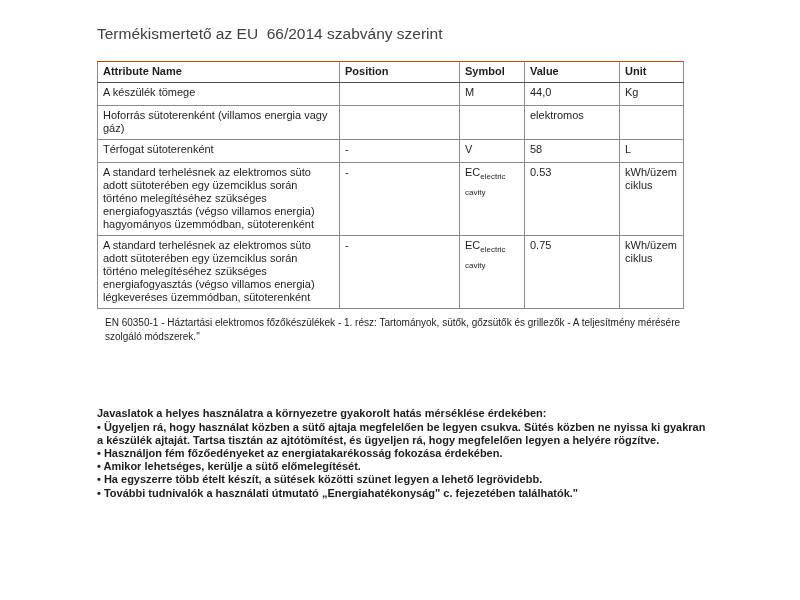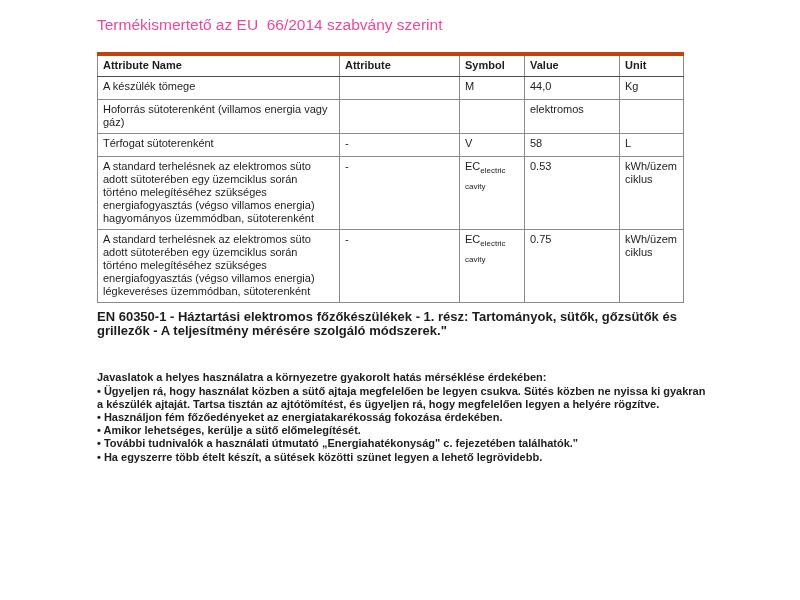--- a/index.html
+++ b/index.html
@@ -9,58 +9,58 @@
     color:#1d1d1d;
   }
   .page{
     position:relative;
     padding:16px 0 0 97px;
     width:620px;
   }
   .title{
     font-size:15.5px;
     font-weight:400;
-    color:#ec4899;
-    margin:0 0 18px 0;
+    color:#404040;
+    margin:9px 0 18px 0;
     white-space:pre-wrap;
   }
   table.fiche{
     border-collapse:collapse;
     table-layout:fixed;
     width:586px;
     font-size:11px;
     line-height:13px;
     color:#1d1d1d;
   }
   table.fiche th, table.fiche td{
     border:1px solid #8a8a8a;
     padding:3px 5px 4px 5px;
     vertical-align:top;
     text-align:left;
     overflow:hidden;
     word-wrap:break-word;
   }
   table.fiche thead th{
     font-weight:bold;
-    border-top:4px solid #c2410c;
+    border-top:1px solid #c2410c;
     border-bottom:1px solid #4d4d4d;
   }
   table.fiche sub{
     font-size:8px;
     line-height:9px;
   }
   .standard-note{
-    margin:7px 0 0 0;
+    margin:7px 0 0 8px;
     width:614px;
-    font-size:13px;
-    font-weight:bold;
+    font-size:10px;
+    font-weight:normal;
     line-height:13.5px;
   }
   .recommendations{
-    margin-top:34px;
+    margin-top:64px;
     width:616px;
     font-size:11px;
     font-weight:bold;
     line-height:13.2px;
   }
   .recommendations p{margin:0;}
 </style>
 </head>
 <body>
 
@@ -72,21 +72,21 @@
     <colgroup>
       <col style="width:242px">
       <col style="width:120px">
       <col style="width:65px">
       <col style="width:95px">
       <col style="width:64px">
     </colgroup>
     <thead>
       <tr>
         <th>Attribute Name</th>
-        <th>Attribute</th>
+        <th>Position</th>
         <th>Symbol</th>
         <th>Value</th>
         <th>Unit</th>
       </tr>
     </thead>
     <tbody>
       <tr>
         <td>A készülék tömege</td>
         <td></td>
         <td><span>M</span><sub></sub></td>
@@ -124,17 +124,17 @@
     </tbody>
   </table>
 
   <p class="standard-note">EN 60350-1 - Háztartási elektromos főzőkészülékek - 1. rész: Tartományok, sütők, gőzsütők és grillezők - A teljesítmény mérésére szolgáló módszerek."</p>
 
   <div class="recommendations">
     <p>Javaslatok a helyes használatra a környezetre gyakorolt hatás mérséklése érdekében:</p>
     <p>• Ügyeljen rá, hogy használat közben a sütő ajtaja megfelelően be legyen csukva. Sütés közben ne nyissa ki gyakran a készülék ajtaját. Tartsa tisztán az ajtótömítést, és ügyeljen rá, hogy megfelelően legyen a helyére rögzítve.</p>
     <p>• Használjon fém főzőedényeket az energiatakarékosság fokozása érdekében.</p>
     <p>• Amikor lehetséges, kerülje a sütő előmelegítését.</p>
+    <p>• Ha egyszerre több ételt készít, a sütések közötti szünet legyen a lehető legrövidebb.</p>
     <p>• További tudnivalók a használati útmutató „Energiahatékonyság" c. fejezetében találhatók."</p>
-    <p>• Ha egyszerre több ételt készít, a sütések közötti szünet legyen a lehető legrövidebb.</p>
   </div>
 
 </div>
 
 </body></html>

